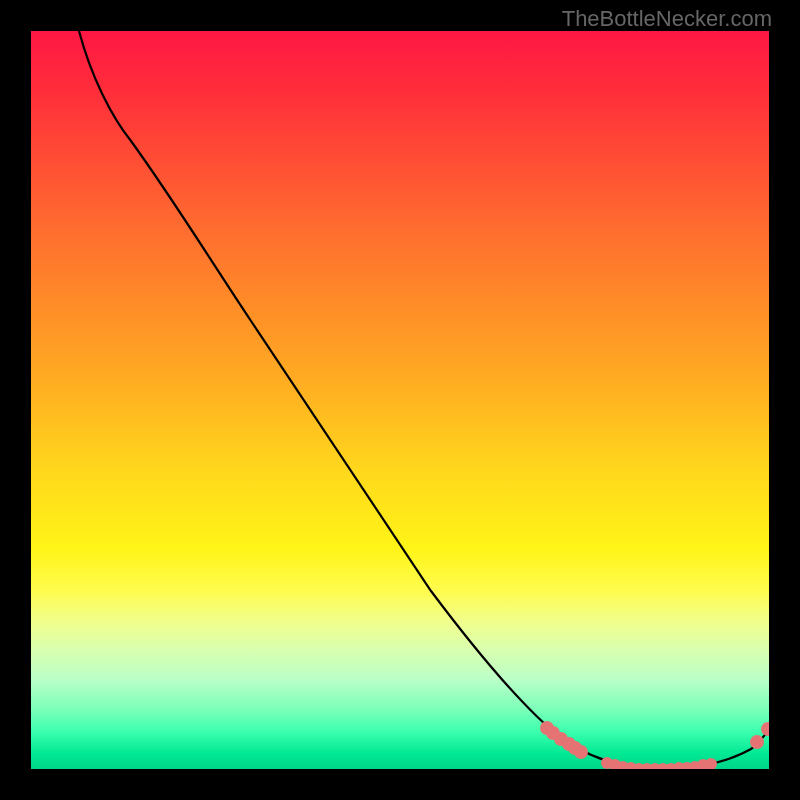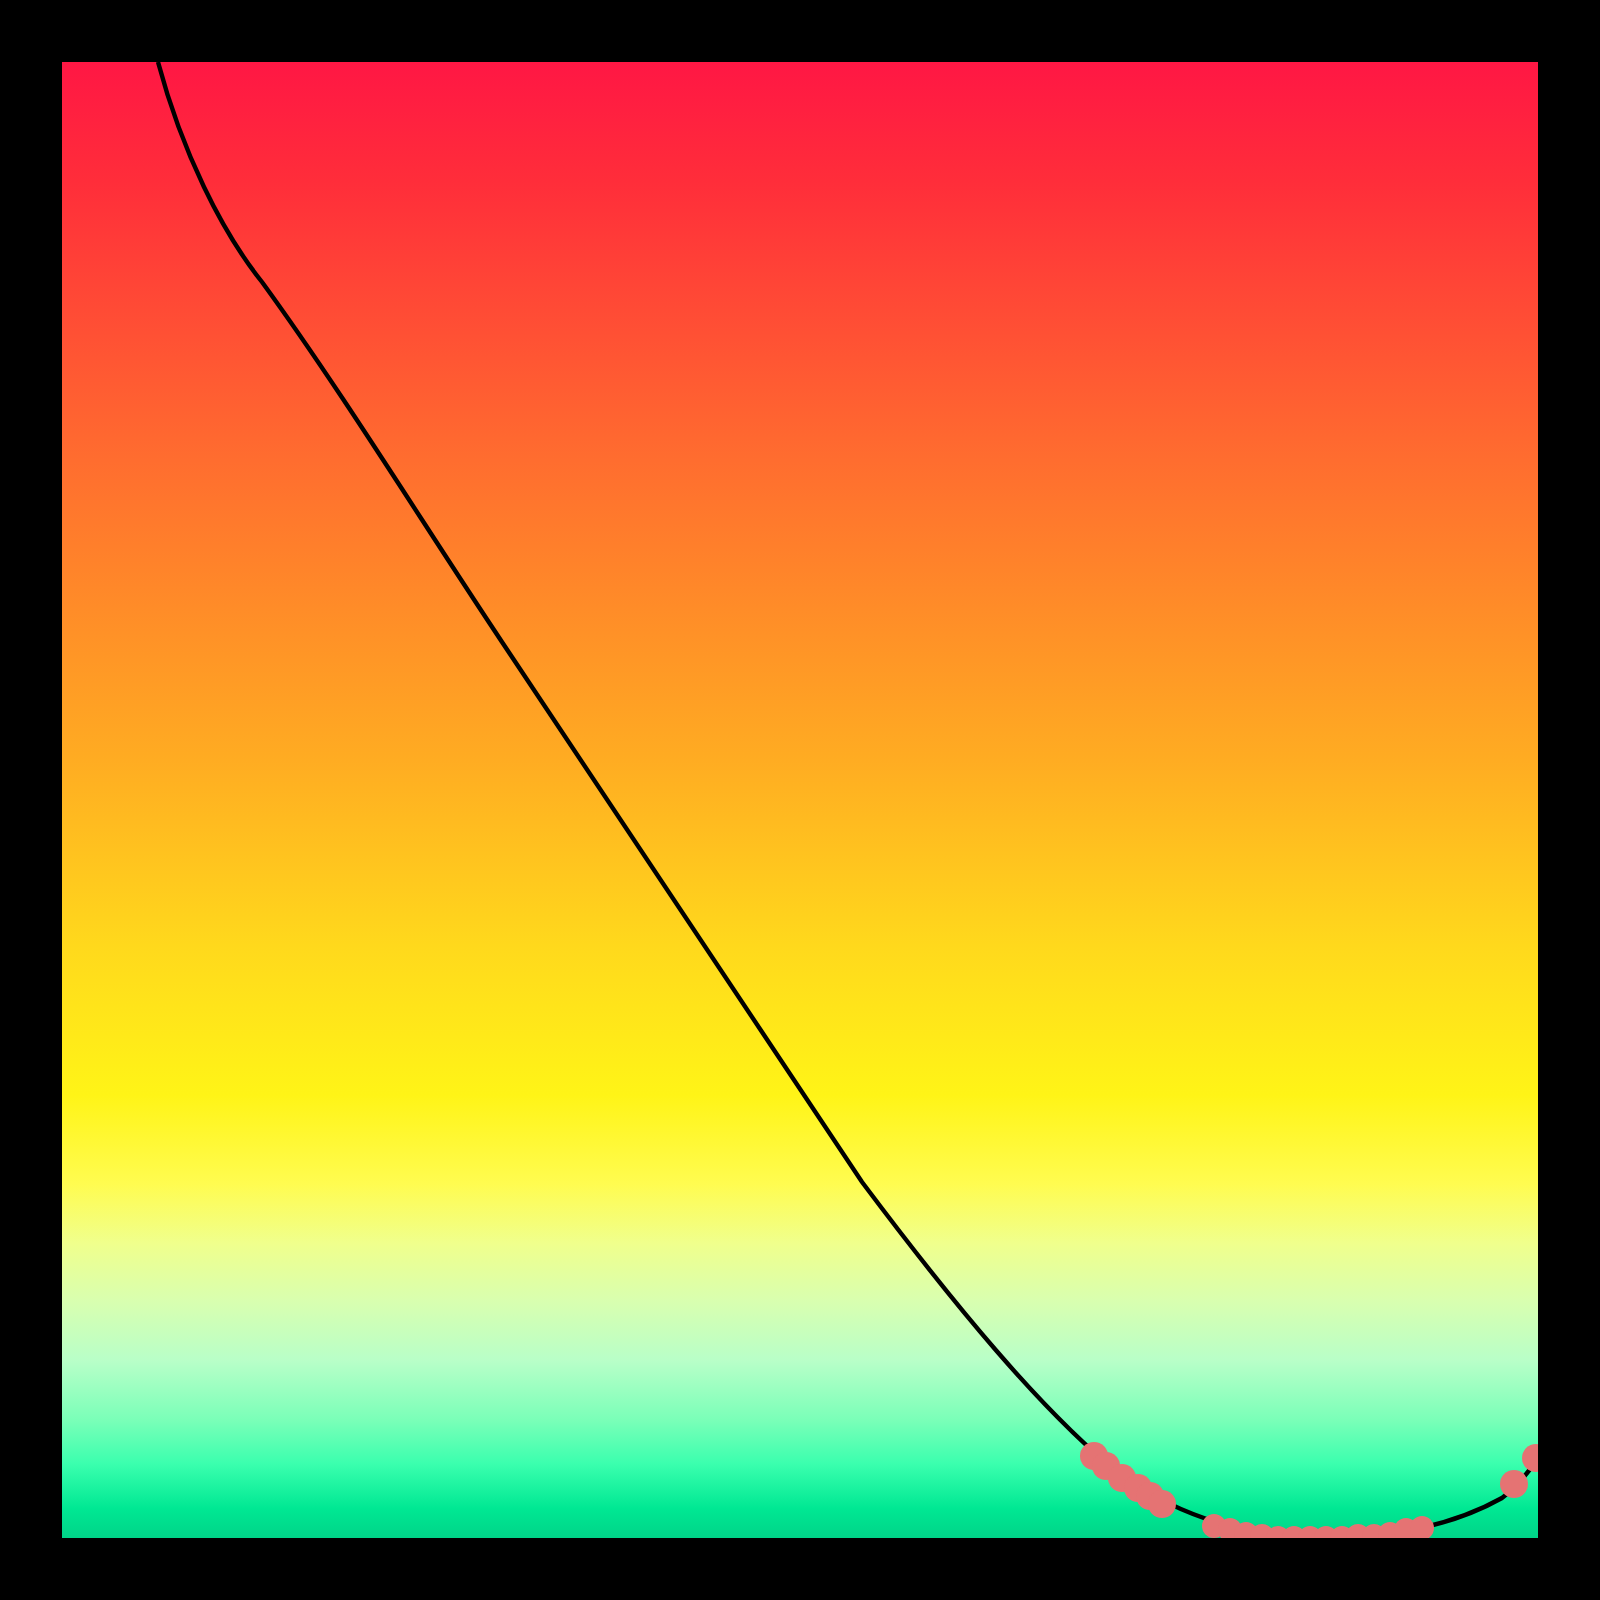--- a/index.html
+++ b/index.html
@@ -64,20 +64,21 @@
     left: 0;
     top: 0;
     pointer-events: none;
   }
 </style>
 </head>
 <body>
 
 <div class="container">
 
+  <div class="watermark">TheBottleNecker.com</div>
 
   <div class="plot-area">
     <div class="gradient-bg"></div>
 
     <svg class="curve" width="738" height="738" viewBox="0 0 738 738">
       <path id="curve-path" d="M 48 0 C 60 45, 80 85, 100 110 C 140 165, 180 230, 220 290 C 280 380, 340 470, 400 560 C 445 620, 490 675, 530 707 C 560 728, 595 738, 630 738 C 665 738, 695 732, 720 718 C 728 712, 734 704, 738 698" stroke="#000000" stroke-width="2.2" fill="none"></path>
       <g id="points-g">
           <circle cx="516" cy="697" r="7" fill="#e57373"></circle>
           <circle cx="522" cy="702" r="7" fill="#e57373"></circle>
           <circle cx="530" cy="708" r="7" fill="#e57373"></circle>

